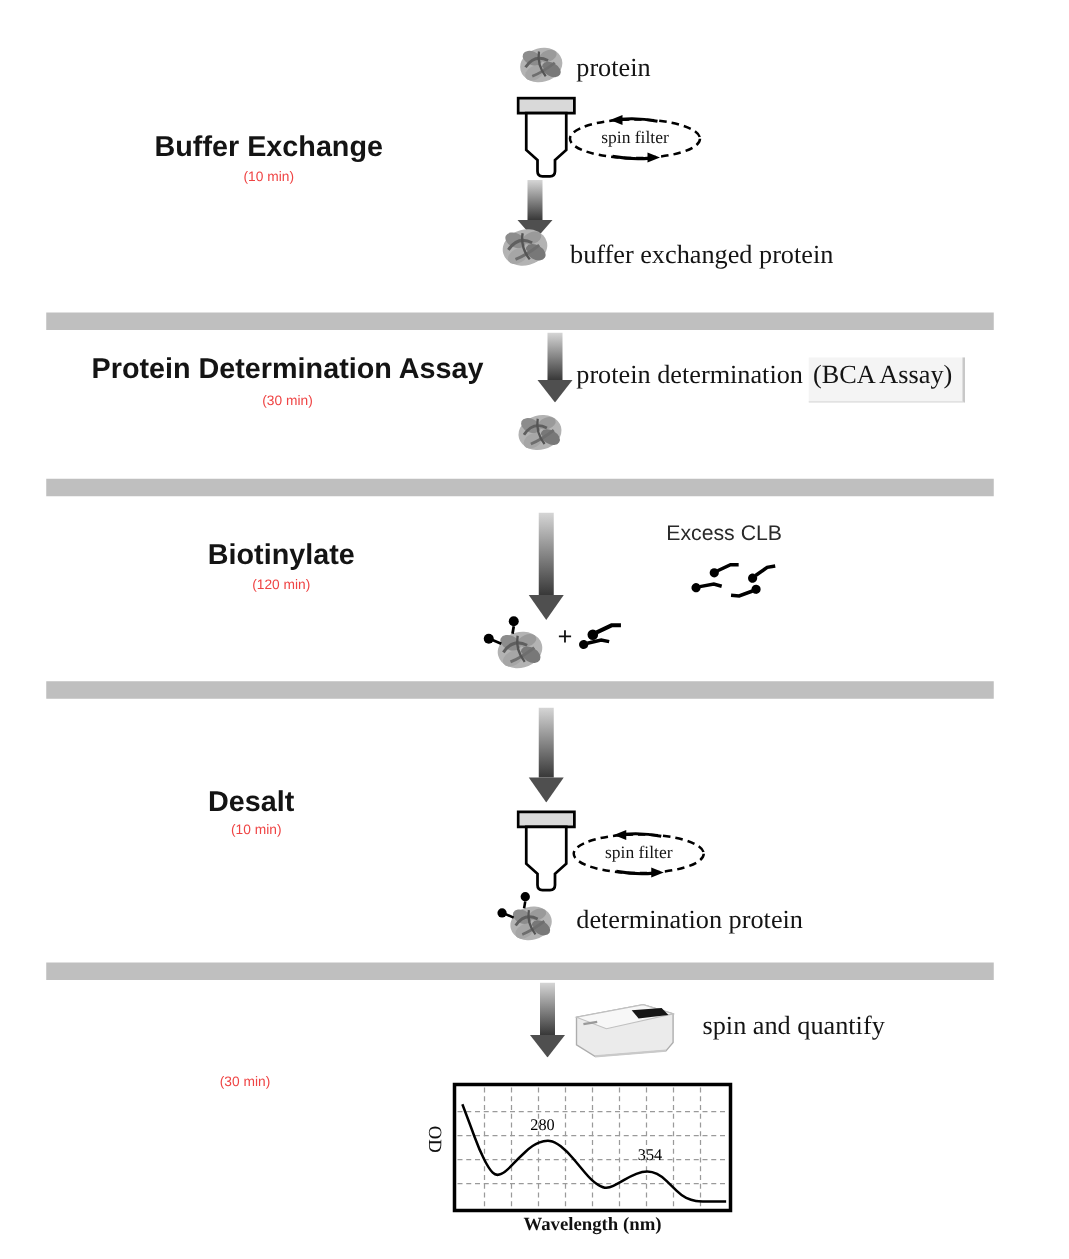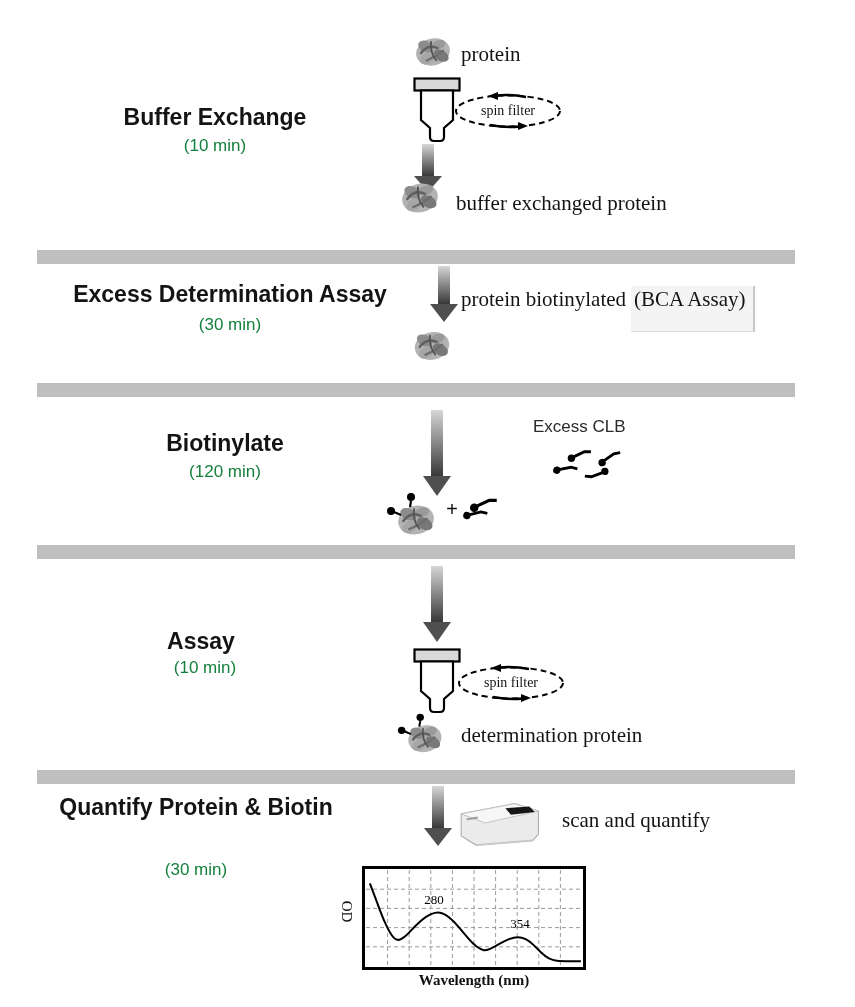--- a/index.html
+++ b/index.html
@@ -1,27 +1,27 @@
 <!DOCTYPE html>
 <html><head>
 <meta charset="utf-8">
 <style>
   html,body{margin:0;padding:0;background:#fff;}
   .canvas{position:relative;width:855px;height:1007px;background:#ffffff;overflow:hidden;
           font-family:"Liberation Sans",sans-serif;}
   .abs{position:absolute;}
   .step-title{position:absolute;transform:translateX(-50%);font-weight:bold;font-size:23px;
               color:#141414;white-space:nowrap;text-align:right;}
-  .step-duration{position:absolute;transform:translateX(-50%);font-size:17px;color:#15803d;white-space:nowrap;}
+  .step-duration{position:absolute;transform:translateX(-50%);font-size:11px;color:#ef4444;white-space:nowrap;}
   .small-label{position:absolute;font-family:"Liberation Serif",serif;font-size:21px;color:#141414;white-space:nowrap;}
   .spin-text{transform:translateX(-50%);font-size:14px;}
   .reagent-label{position:absolute;font-size:17px;color:#2a2a2a;white-space:nowrap;}
   .sep-bar{position:absolute;left:37px;width:758px;height:14px;background:#bfbfbf;}
   .assay-box{background:#f4f4f4;border-right:2px solid #c8c8c8;border-bottom:1px solid #dcdcdc;
-             padding:1px 8px 20px 3px;margin-left:5px;}
+             padding:1px 8px 10px 3px;margin-left:5px;}
   .plus{position:absolute;font-family:"Liberation Serif",serif;font-size:21px;font-weight:bold;color:#111;}
   .od-label{position:absolute;font-family:"Liberation Serif",serif;font-size:15px;color:#111;
             transform:rotate(90deg);}
   .wavelength-label{position:absolute;transform:translateX(-50%);font-family:"Liberation Serif",serif;
                     font-weight:bold;font-size:15px;color:#111;white-space:nowrap;}
   svg{display:block;}
 </style>
 </head>
 <body>
 
@@ -92,28 +92,28 @@
     <rect x="10" y="0" width="12" height="32" fill="url(#gradArrow)"></rect>
       <polygon points="2,32 30,32 16,48" fill="#4f4f4f"></polygon>
   </svg>
   <svg class="abs" style="left:396px;top:179px" width="48" height="38">
       <use href="#sym-protein"></use>
     </svg>
   <div class="small-label" style="left:456px;top:191px">buffer exchanged protein</div>
 
   <div class="sep-bar" style="top:250px"></div>
 
-  <div class="step-title" style="left:230px;top:281px">Excess Determination Assay</div>
+  <div class="step-title" style="left:230px;top:281px">Protein Determination Assay</div>
   <div class="step-duration" style="left:230px;top:315px">(30 min)</div>
   <svg class="abs" style="left:428px;top:266px" width="32" height="56">
     <rect x="10" y="0" width="12" height="38" fill="url(#gradArrow)"></rect>
       <polygon points="2,38 30,38 16,56" fill="#4f4f4f"></polygon>
   </svg>
   <div class="small-label" style="left:461px;top:287px">
-    <span>protein biotinylated</span><span class="assay-box">(BCA Assay)</span>
+    <span>protein determination</span><span class="assay-box">(BCA Assay)</span>
   </div>
   <svg class="abs" style="left:410px;top:327px" width="44" height="38">
       <use href="#sym-protein"></use>
     </svg>
 
   <div class="sep-bar" style="top:383px"></div>
 
   <div class="step-title" style="left:225px;top:430px">Biotinylate</div>
   <div class="step-duration" style="left:225px;top:462px">(120 min)</div>
   <svg class="abs" style="left:421px;top:410px" width="32" height="86">
@@ -143,46 +143,45 @@
   <svg class="abs" style="left:462px;top:505px;transform:rotate(12deg)" width="26" height="18">
       <use href="#sym-molecule"></use>
     </svg>
 
   <div class="sep-bar" style="top:545px"></div>
 
   <svg class="abs" style="left:421px;top:566px" width="32" height="76">
     <rect x="10" y="0" width="12" height="56" fill="url(#gradArrow)"></rect>
       <polygon points="2,56 30,56 16,76" fill="#4f4f4f"></polygon>
   </svg>
-  <div class="step-title" style="left:201px;top:628px">Assay</div>
+  <div class="step-title" style="left:201px;top:628px">Desalt</div>
   <div class="step-duration" style="left:205px;top:658px">(10 min)</div>
   <svg class="abs" style="left:413px;top:647px" width="48" height="68">
       <use href="#sym-tube"></use>
     </svg>
   <svg class="abs" style="left:455px;top:663px" width="112" height="40">
       <use href="#sym-spinoval"></use>
     </svg>
   <div class="small-label spin-text" style="left:511px;top:675px">spin filter</div>
   <svg class="abs" style="left:397px;top:712px" width="52" height="46">
       <use href="#sym-bioprotein"></use>
     </svg>
   <div class="small-label" style="left:461px;top:723px">determination protein</div>
 
   <div class="sep-bar" style="top:770px"></div>
 
-  <div class="step-title" style="left:196px;top:794px">Quantify Protein &amp; Biotin</div>
   <div class="step-duration" style="left:196px;top:860px">(30 min)</div>
   <svg class="abs" style="left:422px;top:786px" width="32" height="60">
     <rect x="10" y="0" width="12" height="42" fill="url(#gradArrow)"></rect>
       <polygon points="2,42 30,42 16,60" fill="#4f4f4f"></polygon>
   </svg>
   <svg class="abs" style="left:452px;top:799px" width="92" height="48">
       <use href="#sym-spectro"></use>
     </svg>
-  <div class="small-label" style="left:562px;top:808px">scan and quantify</div>
+  <div class="small-label" style="left:562px;top:808px">spin and quantify</div>
 
   <svg class="abs" style="left:362px;top:866px" width="224" height="104" viewBox="0 0 224 104">
     <rect x="1.5" y="1.5" width="221" height="101" fill="#ffffff" stroke="#000" stroke-width="3"></rect>
     <g>
         <line x1="25.6" y1="4" x2="25.6" y2="100" stroke="#9a9a9a" stroke-width="1" stroke-dasharray="4 3"></line>
         <line x1="47.2" y1="4" x2="47.2" y2="100" stroke="#9a9a9a" stroke-width="1" stroke-dasharray="4 3"></line>
         <line x1="68.8" y1="4" x2="68.8" y2="100" stroke="#9a9a9a" stroke-width="1" stroke-dasharray="4 3"></line>
         <line x1="90.4" y1="4" x2="90.4" y2="100" stroke="#9a9a9a" stroke-width="1" stroke-dasharray="4 3"></line>
         <line x1="112" y1="4" x2="112" y2="100" stroke="#9a9a9a" stroke-width="1" stroke-dasharray="4 3"></line>
         <line x1="133.6" y1="4" x2="133.6" y2="100" stroke="#9a9a9a" stroke-width="1" stroke-dasharray="4 3"></line>

